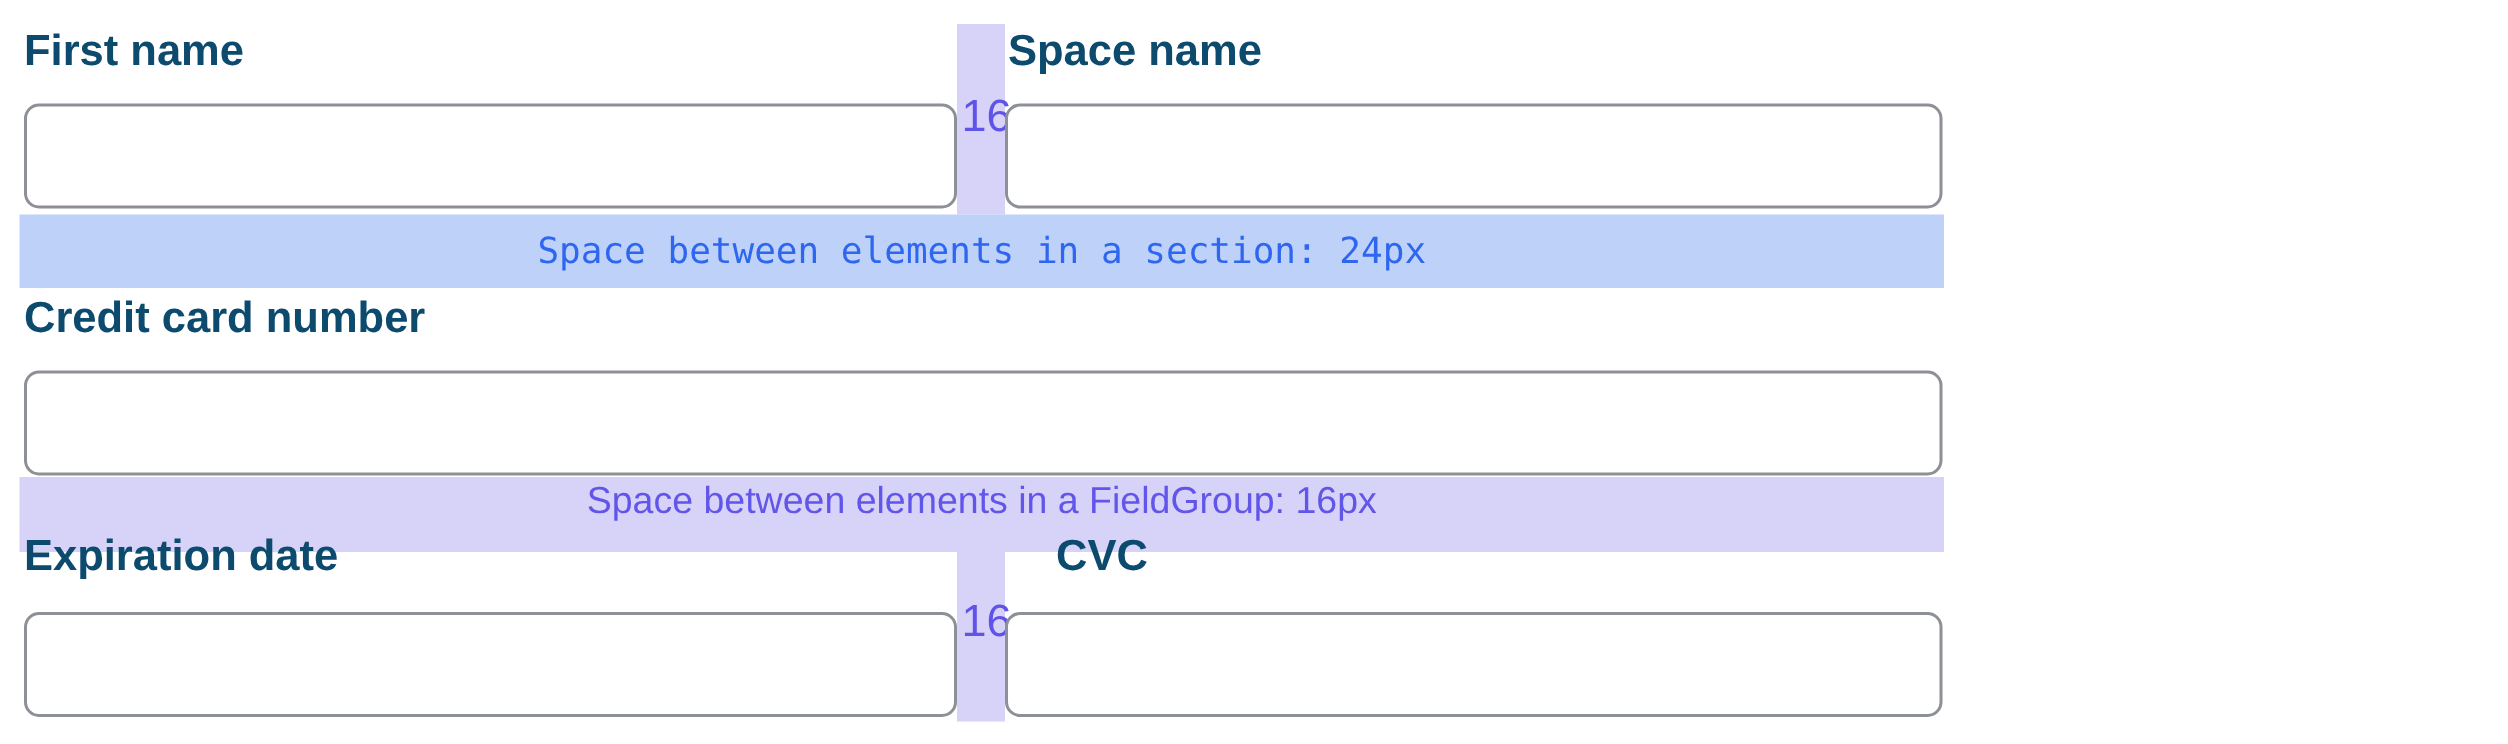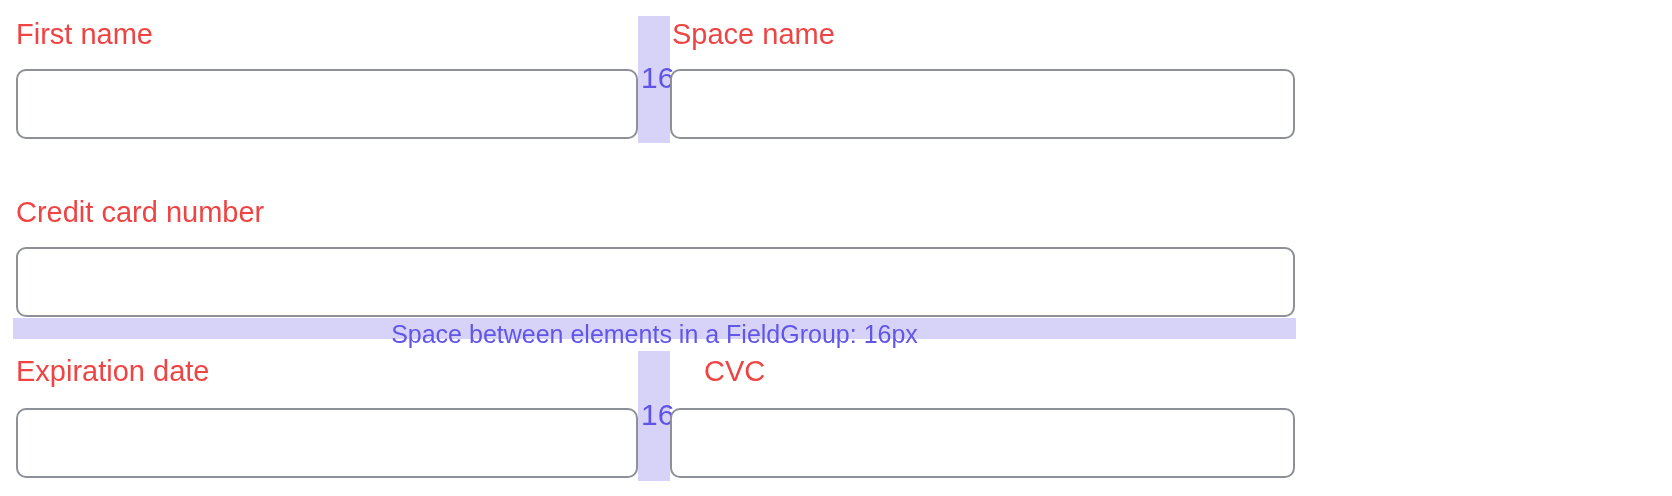--- a/index.html
+++ b/index.html
@@ -7,22 +7,22 @@
     position: relative;
     width: 1672px;
     height: 496px;
     background: #ffffff;
     overflow: hidden;
     font-family: "Liberation Sans", sans-serif;
   }
   .abs { position: absolute; }
   .field-label {
     font-size: 29px;
-    font-weight: 400;
-    color: #ef4444;
+    font-weight: 700;
+    color: #0c4a6e;
     line-height: 34px;
     white-space: nowrap;
   }
   .text-input {
     position: absolute;
     box-sizing: border-box;
     height: 70px;
     background: #ffffff;
     border: 2px solid #8d9096;
     border-radius: 10px;
@@ -53,21 +53,21 @@
     top: 143px;
     height: 49px;
     line-height: 49px;
     background: #bdd1f9;
     color: #2f66ef;
     font-family: "DejaVu Sans Mono", "Liberation Mono", monospace;
     font-size: 24px;
   }
   .spacer-band.fieldgroup {
     top: 318px;
-    height: 21px;
+    height: 50px;
     line-height: 33px;
     background: #d7d2f7;
     color: #6156e9;
     font-family: "Liberation Sans", sans-serif;
     font-size: 25px;
   }
 </style>
 </head>
 <body>
 
@@ -78,20 +78,23 @@
   <div class="field-label abs" style="left:16px; top:17px;">First name</div>
 
   <div class="field-label abs" style="left:672px; top:17px;">Space name</div>
 
   <div class="gap-num" style="left:641px; top:63px;">16</div>
 
   <input class="text-input" style="left: 16px; top: 69px; width: 622px;" value="">
 
   <input class="text-input" style="left: 670px; top: 69px; width: 625px;" value="">
 
+  <div class="spacer-band section">
+    <span>Space between elements in a section: 24px</span>
+  </div>
 
   <div class="field-label abs" style="left:16px; top:195px;">Credit card number</div>
 
   <input class="text-input" style="left: 16px; top: 247px; width: 1279px;" value="">
 
   <div class="spacer-band fieldgroup">
     <span>Space between elements in a FieldGroup: 16px</span>
   </div>
 
   <div class="gap-vband abs" style="left:638px; top:351px; height:130px;"></div>

